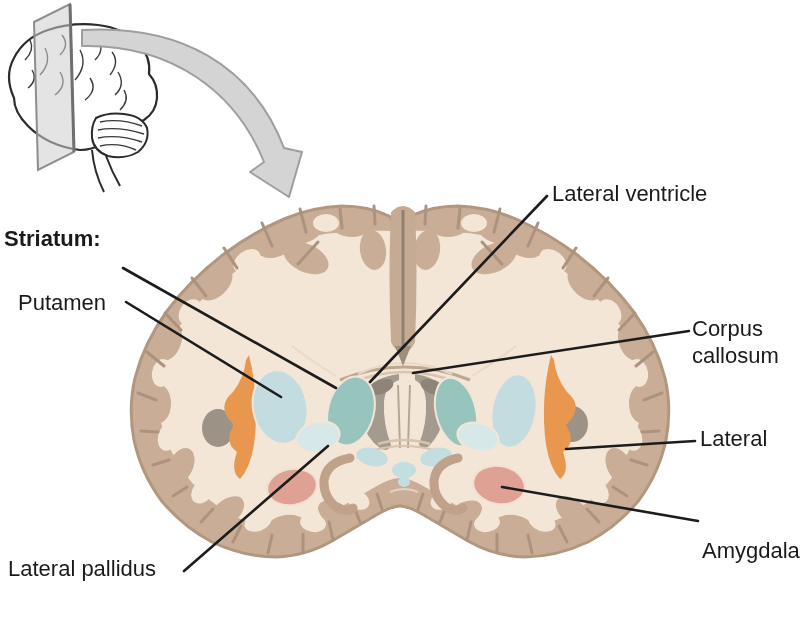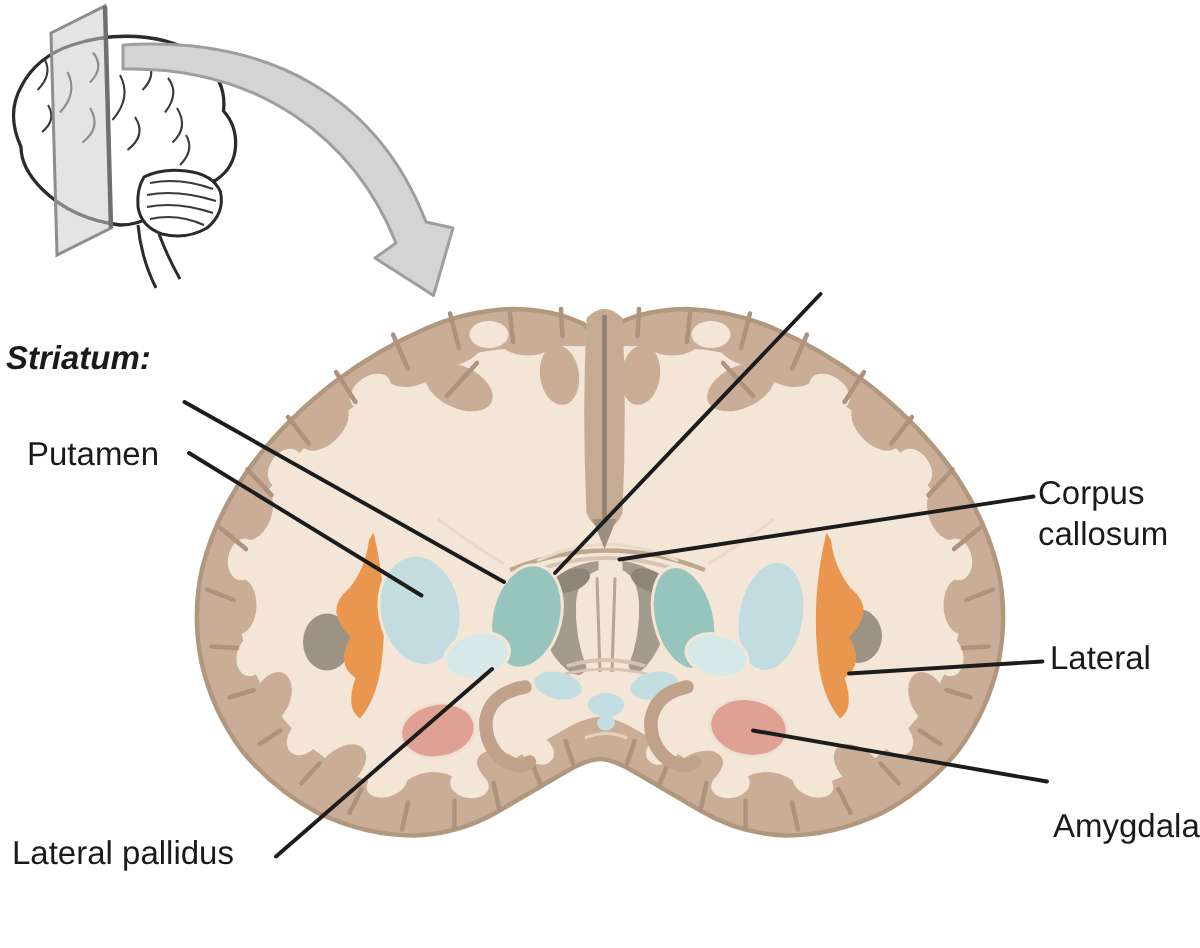--- a/index.html
+++ b/index.html
@@ -199,19 +199,20 @@
       <line x1="123" y1="268" x2="336" y2="388" stroke="#1c1c1c"></line>
       <line x1="126" y1="302" x2="281" y2="397"></line>
       <line x1="184" y1="571" x2="328" y2="446"></line>
       <line x1="547" y1="196" x2="370" y2="382"></line>
       <line x1="689" y1="331" x2="413" y2="373"></line>
       <line x1="695" y1="441" x2="566" y2="449"></line>
       <line x1="698" y1="521" x2="502" y2="487"></line>
     </g>
   </svg>
 
-  <div class="lbl bold" style="left:4px;top:226px;font-style:italic;" id="lbl-striatum">Striatum:</div>
+  <div class="lbl bold" style="left:4px;top:226px;" id="lbl-striatum">Striatum:</div>
   <div class="lbl" style="left:18px;top:290px;" id="lbl-putamen">Putamen</div>
   <div class="lbl" style="left:8px;top:556px;" id="lbl-globus">Lateral pallidus</div>
+  <div class="lbl" style="left:552px;top:181px;" id="lbl-ventricle">Lateral ventricle</div>
   <div class="lbl wrap" style="left:692px;top:316px;" id="lbl-corpus">Corpus callosum</div>
   <div class="lbl" style="left:700px;top:426px;" id="lbl-insula">Lateral</div>
   <div class="lbl" style="left:702px;top:506px;margin-top:32px;" id="lbl-amygdala">Amygdala</div>
 </div>
 
 </body></html>

